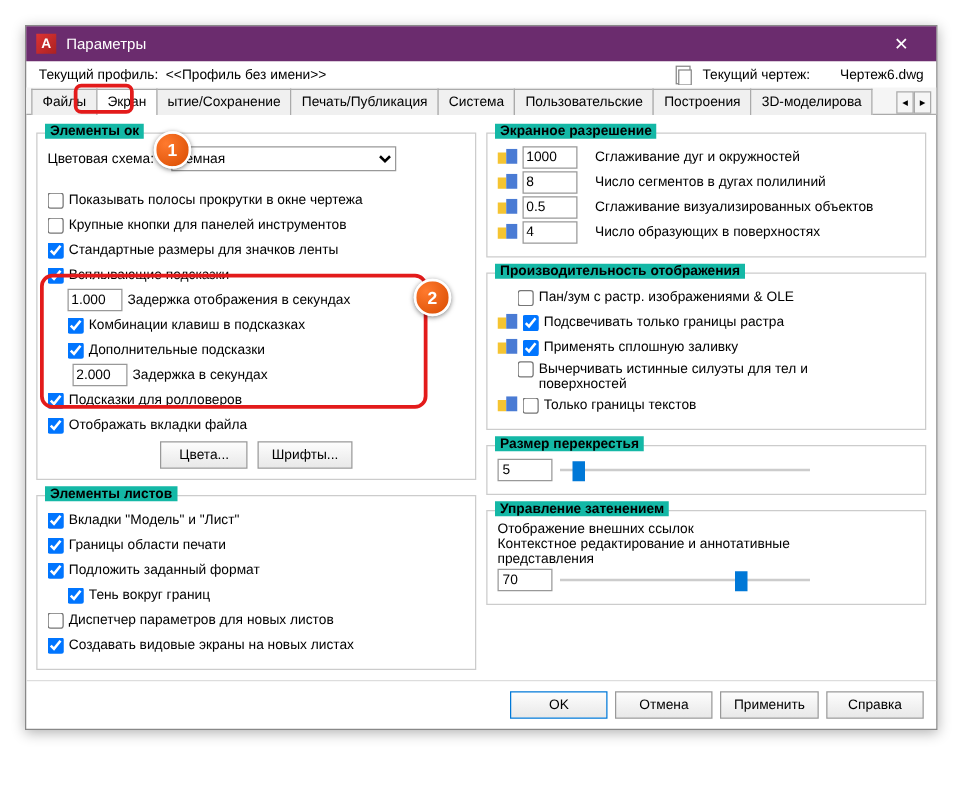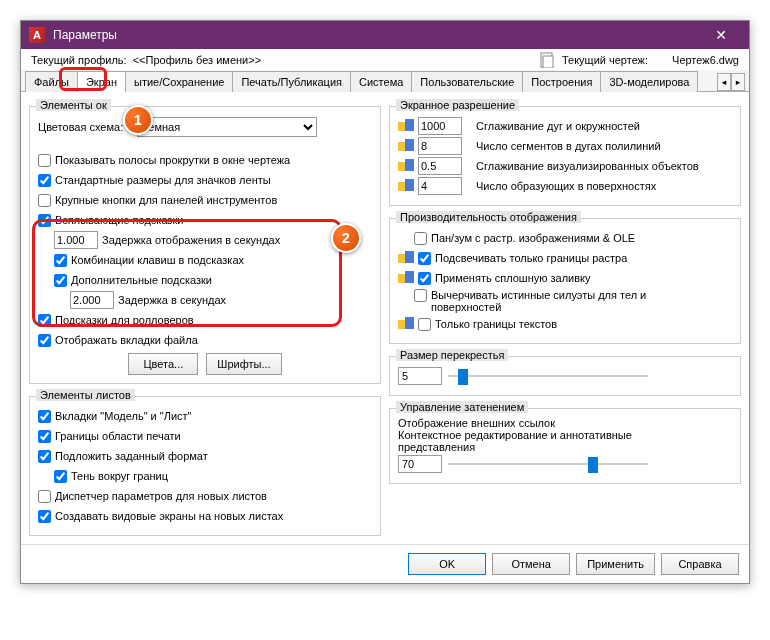--- a/index.html
+++ b/index.html
@@ -13,24 +13,24 @@
 .toprow .lbl { font-size: 11px; }
 .toprow .file-icon { width: 16px; height: 16px; display: inline-block; }
 .tabs { display: flex; border-bottom: 1px solid #aaa; padding: 0 4px; background: #f5f5f5; position: relative; align-items: flex-end; }
 .tab { padding: 4px 8px; border: 1px solid #aaa; border-bottom: none; background: #f0f0f0; margin-right: -1px; cursor: pointer; position: relative; top: 1px; white-space: nowrap; }
 .tab.active { background: #fff; z-index: 2; }
 .tab-arrows { margin-left: auto; display: flex; }
 .tab-arrow { width: 14px; height: 18px; border: 1px solid #aaa; display: flex; align-items: center; justify-content: center; cursor: pointer; font-size: 9px; }
 .content { display: flex; padding: 8px; gap: 8px; }
 .col { flex: 1; display: flex; flex-direction: column; gap: 6px; }
 .group { border: 1px solid #ccc; padding: 8px 8px 8px 8px; position: relative; margin-top: 6px; }
-.group-title { position: absolute; top: -8px; left: 6px; background: #e5e5e5; padding: 0 4px; font-size: 11px; }
+.group-title { position: absolute; top: -8px; left: 6px; background: #14b8a6; padding: 0 4px; font-size: 11px; font-weight: bold; }
 .row { display: flex; align-items: center; gap: 4px; margin: 2px 0; min-height: 18px; }
 .row.indent1 { margin-left: 16px; }
-.row.indent2 { margin-left: 32px; }
+.row.indent2 { margin-left: 20px; }
 .chk { width: 13px; height: 13px; cursor: pointer; }
 .lbl { font-size: 11px; }
 select.combo { width: 180px; height: 20px; font-size: 11px; background: #fff; border: 1px solid #999; }
 input.num { width: 44px; height: 18px; font-size: 11px; text-align: left; padding: 0 2px; border: 1px solid #999; }
 .icon-yb { width: 16px; height: 14px; display: inline-block; }
 .icon-yb svg { display: block; }
 .btn { min-width: 70px; height: 22px; border: 1px solid #999; background: linear-gradient(#fdfdfd,#e8e8e8); cursor: pointer; font-size: 11px; padding: 0 10px; }
 .btnrow { display: flex; gap: 8px; justify-content: center; margin-top: 4px; }
 .slider-wrap { display: flex; align-items: center; gap: 6px; margin: 2px 0; }
 .slider-val { width: 44px; height: 18px; border: 1px solid #999; text-align: left; padding: 0 3px; font-size: 11px; display: flex; align-items: center; }
@@ -97,26 +97,26 @@
           <select class="combo" style="margin-left:10px">
             <option>Темная</option>
           </select>
         </div>
         <div style="height:10px"></div>
         <div class="row">
             <input type="checkbox" class="chk" style="">
             <span class="lbl">Показывать полосы прокрутки в окне чертежа</span>
           </div>
         <div class="row">
+            <input type="checkbox" class="chk" style="">
+            <span class="lbl">Крупные кнопки для панелей инструментов</span>
+          </div>
+        <div class="row">
             <input type="checkbox" class="chk" checked="" style="">
             <span class="lbl">Стандартные размеры для значков ленты</span>
-          </div>
-        <div class="row">
-            <input type="checkbox" class="chk" style="">
-            <span class="lbl">Крупные кнопки для панелей инструментов</span>
           </div>
         <div class="row">
             <input type="checkbox" class="chk" checked="" style="">
             <span class="lbl">Всплывающие подсказки</span>
           </div>
         <div class="row indent1">
             <input class="num" value="1.000" style="">
             <span class="lbl">Задержка отображения в секундах</span>
           </div>
         <div class="row indent1">

